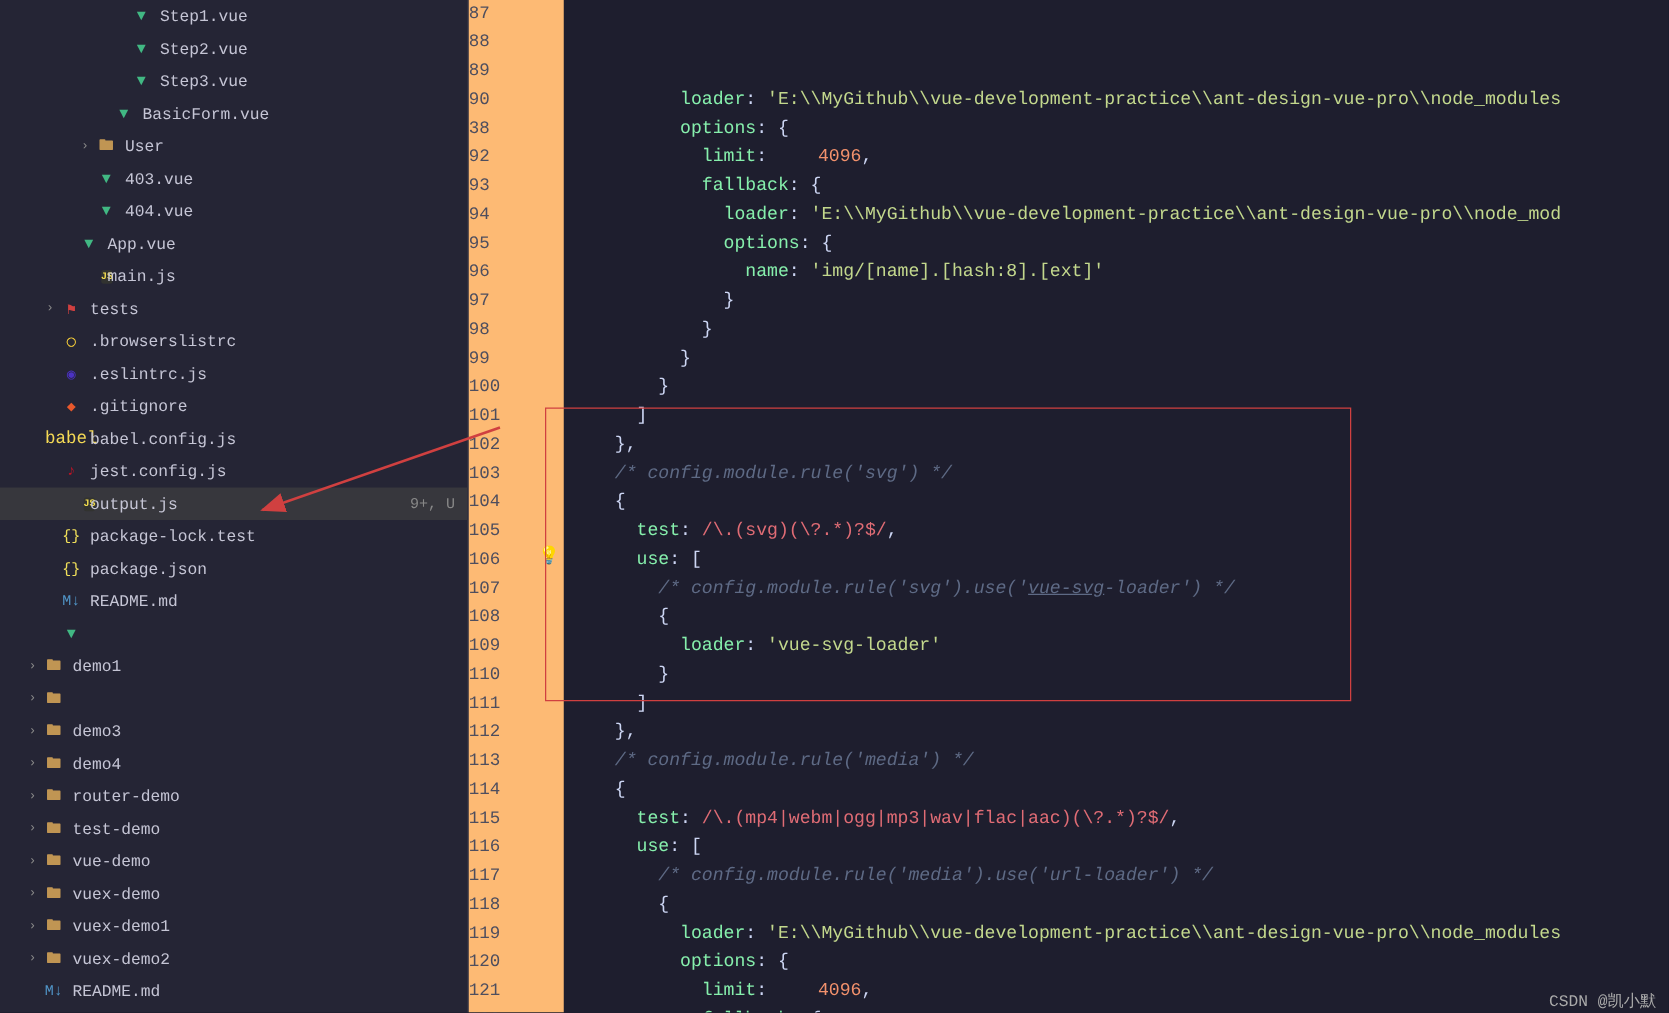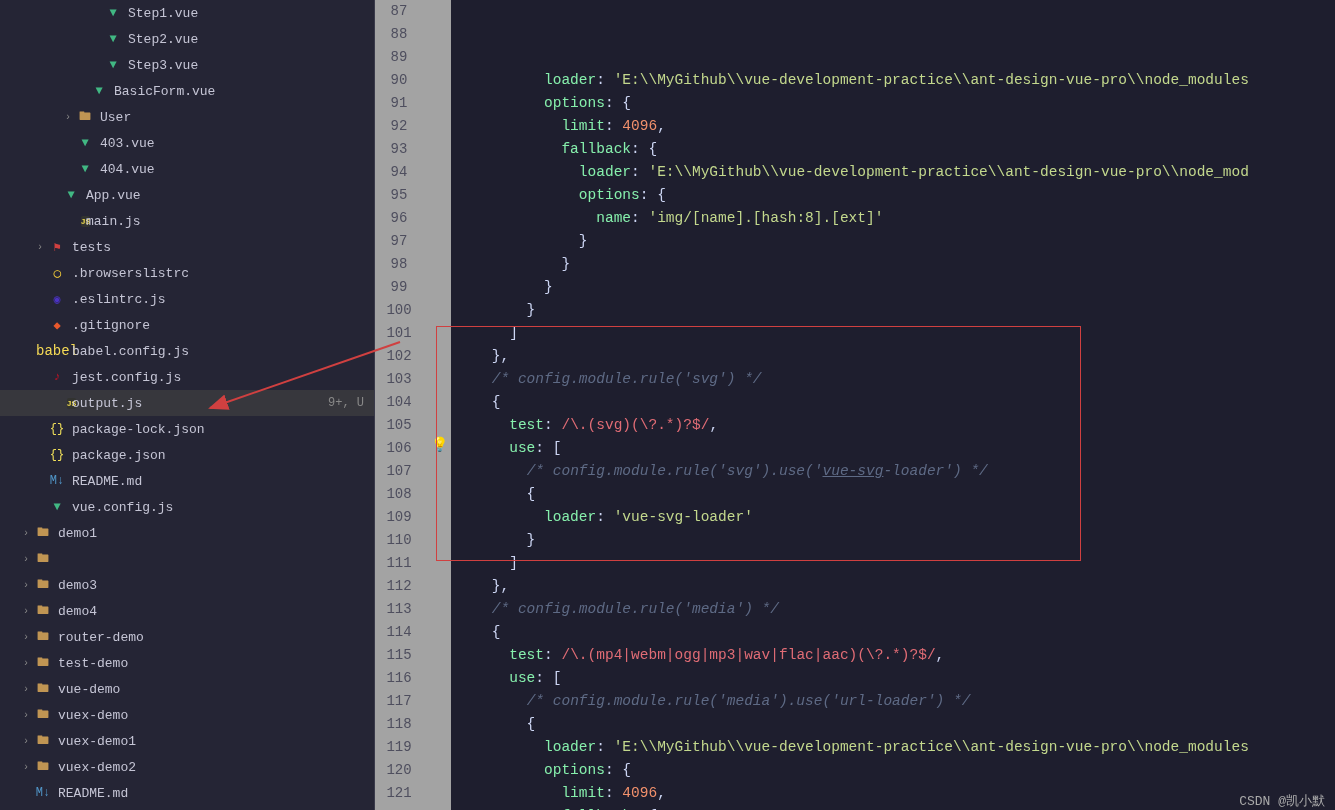--- a/index.html
+++ b/index.html
@@ -56,24 +56,24 @@
 .tree-label { flex: 1; }
 .tree-badge { color: #888; margin-right: 10px; font-size: 12px; }
 .editor {
   flex: 1;
   display: flex;
   background: #1e1e2e;
   position: relative;
 }
 .gutter {
   width: 76px;
-  text-align: center;
+  text-align: left;
   padding-right: 28px;
   color: #4e4e5e;
-  background: #a3a3a3;
+  background: #fdba74;
   user-select: none;
 }
 .line-num { height: 23px; line-height: 23px; }
 .gutter-icons {
   width: 20px;
   position: absolute;
   left: 56px;
   top: 0;
 }
 .lightbulb {
@@ -112,21 +112,21 @@
 .watermark {
   position: absolute;
   bottom: 0;
   right: 10px;
   color: #aaa;
   font-size: 13px;
 }
 
 .s-key { color: #86efac; }
 .s-str { color: #c3d88d; }
-.s-num { color: #f2916c; }
+.s-num { color: #f2916c; margin-left: 32px; }
 .s-comment { color: #5e6a85; font-style: italic; text-align: center; }
 .s-regex { color: #e06c75; }
 </style>
 </head>
 <body>
 
 <div class="container">
   <div class="sidebar" id="sidebar">
       <div class="tree-item" style="padding-left: 88px;">
         <span class="chevron"></span>
@@ -209,36 +209,35 @@
         <span class="chevron"></span>
         <span class="file-icon">
           <span class="icon-js">JS</span>
         </span>
         <span class="tree-label">output.js</span>
         <span class="tree-badge">9+, U</span>
       </div>
       <div class="tree-item" style="padding-left: 32px;">
         <span class="chevron"></span>
         <span class="file-icon icon-json">{}</span>
-        <span class="tree-label">package-lock.json</span>
+        <span class="tree-label">package-lock.test</span>
       </div>
       <div class="tree-item" style="padding-left: 32px;">
         <span class="chevron"></span>
         <span class="file-icon icon-json">{}</span>
         <span class="tree-label">package.json</span>
       </div>
       <div class="tree-item" style="padding-left: 32px;">
         <span class="chevron"></span>
         <span class="file-icon icon-md">M↓</span>
         <span class="tree-label">README.md</span>
       </div>
       <div class="tree-item" style="padding-left: 32px;">
         <span class="chevron"></span>
         <span class="file-icon icon-vue">▼</span>
-        <span class="tree-label">vue.config.js</span>
       </div>
       <div class="tree-item" style="padding-left: 18px;">
         <span class="chevron">›</span>
         <span class="file-icon icon-folder">🖿</span>
         <span class="tree-label">demo1</span>
       </div>
       <div class="tree-item" style="padding-left: 18px;">
         <span class="chevron">›</span>
         <span class="file-icon icon-folder">🖿</span>
       </div>
@@ -287,21 +286,21 @@
         <span class="file-icon icon-md">M↓</span>
         <span class="tree-label">README.md</span>
       </div>
     </div>
   <div class="editor">
     <div class="gutter" id="gutter">
         <div class="line-num">87</div>
         <div class="line-num">88</div>
         <div class="line-num">89</div>
         <div class="line-num">90</div>
-        <div class="line-num">91</div>
+        <div class="line-num">38</div>
         <div class="line-num">92</div>
         <div class="line-num">93</div>
         <div class="line-num">94</div>
         <div class="line-num">95</div>
         <div class="line-num">96</div>
         <div class="line-num">97</div>
         <div class="line-num">98</div>
         <div class="line-num">99</div>
         <div class="line-num">100</div>
         <div class="line-num">101</div>

